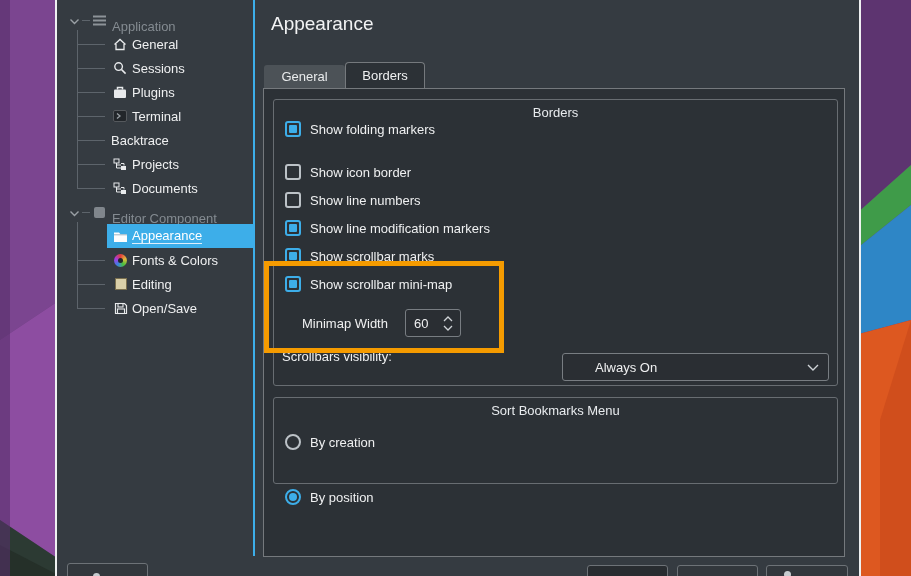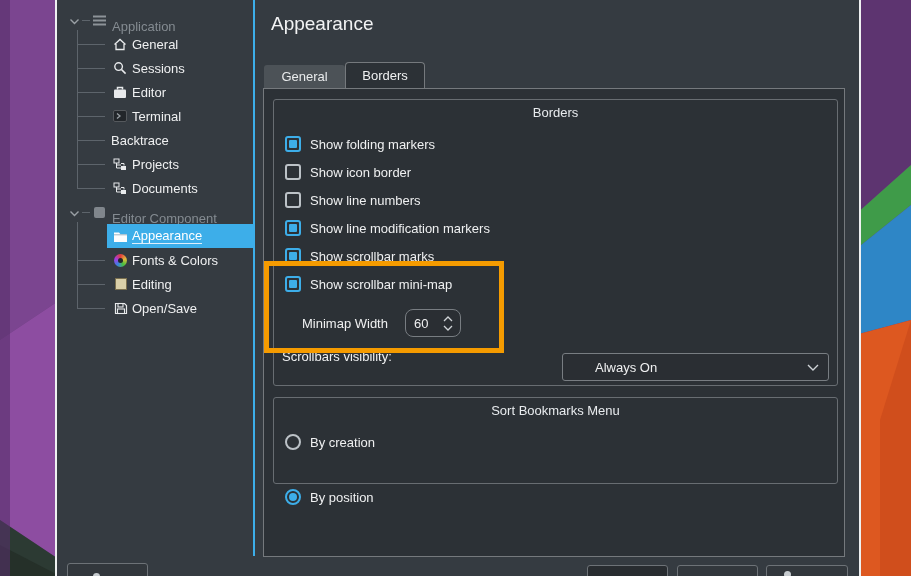--- a/index.html
+++ b/index.html
@@ -43,21 +43,21 @@
   .opt-row { position:absolute; height:22px; display:flex; align-items:center; }
   .cb { width:16px; height:16px; border:2px solid #bcc2c7; border-radius:3px; position:relative; flex:none; }
   .cb.on { border-color:#3daee9; }
   .cb.on::after { content:""; position:absolute; inset:2px; background:#3daee9; border-radius:1px; }
   .radio { width:16px; height:16px; border:2px solid #bcc2c7; border-radius:50%; position:relative; flex:none; }
   .radio.on { border-color:#3daee9; }
   .radio.on::after { content:""; position:absolute; inset:2px; background:#3daee9; border-radius:50%; }
   .opt-label { margin-left:9px; white-space:nowrap; }
 
   .spinbox { position:absolute; width:56px; height:28px; background:#2a2e33;
-    border:1px solid #787d82; border-radius:8px; display:flex; align-items:center; }
+    border:1px solid #787d82; border-radius:3px; display:flex; align-items:center; }
   .spin-val { padding-left:8px; flex:1; }
   .spin-arrows { width:20px; display:flex; flex-direction:column; align-items:center; gap:3px; padding-right:4px; }
 
   .combobox { position:absolute; height:28px; background:#2a2e33; border:1px solid #787d82;
     border-radius:3px; display:flex; align-items:center; }
   .combo-val { padding-left:9px; flex:1; }
   .combo-arrow { padding-right:9px; display:flex; align-items:center; }
 
   #annotation { position:absolute; left:207px; top:261px; width:240px; height:92px;
     border:5px solid #f59b00; z-index:5; }
@@ -131,21 +131,21 @@
       </div>
 
       <div class="trow" style="top:80px">
         <span class="tick" style="left:20px; width:28px;"></span>
         <span class="t-icon" style="left:55px">
           <svg width="14" height="13">
               <path d="M4.5 3.5 V1.5 H9.5 V3.5" stroke="#e8eaec" stroke-width="1.5" fill="none"></path>
               <rect x="1" y="3.5" width="12" height="8.5" rx="1" fill="#e8eaec"></rect>
             </svg>
           </span>
-        <span class="lbl" style="left:75px">Editor</span>
+        <span class="lbl" style="left:75px">Plugins</span>
       </div>
 
       <div class="trow" style="top:104px">
         <span class="tick" style="left:20px; width:28px;"></span>
         <span class="t-icon" style="left:55px">
           <svg width="14" height="12">
               <rect x="0.5" y="0.5" width="13" height="11" rx="1.5" fill="#22262a" stroke="#55595d"></rect>
               <path d="M4 3.5 L7 6 L4 8.5" stroke="#9aa0a5" stroke-width="1.3" fill="none"></path>
             </svg>
           </span>
@@ -251,21 +251,21 @@
       <div class="tab active" style="width:80px">
         <span>Borders</span>
       </div>
     </div>
 
     <div id="pane">
 
       <div class="groupbox" style="left:9px; top:10px; width:565px; height:287px;">
         <div class="group-title">Borders</div>
 
-        <div class="opt-row" style="left:11px; top:33px;">
+        <div class="opt-row" style="left:11px; top:18px;">
           <span class="cb on"></span>
           <span class="opt-label">Show folding markers</span>
         </div>
         <div class="opt-row" style="left:11px; top:61px;">
           <span class="cb"></span>
           <span class="opt-label">Show icon border</span>
         </div>
         <div class="opt-row" style="left:11px; top:89px;">
           <span class="cb"></span>
           <span class="opt-label">Show line numbers</span>

